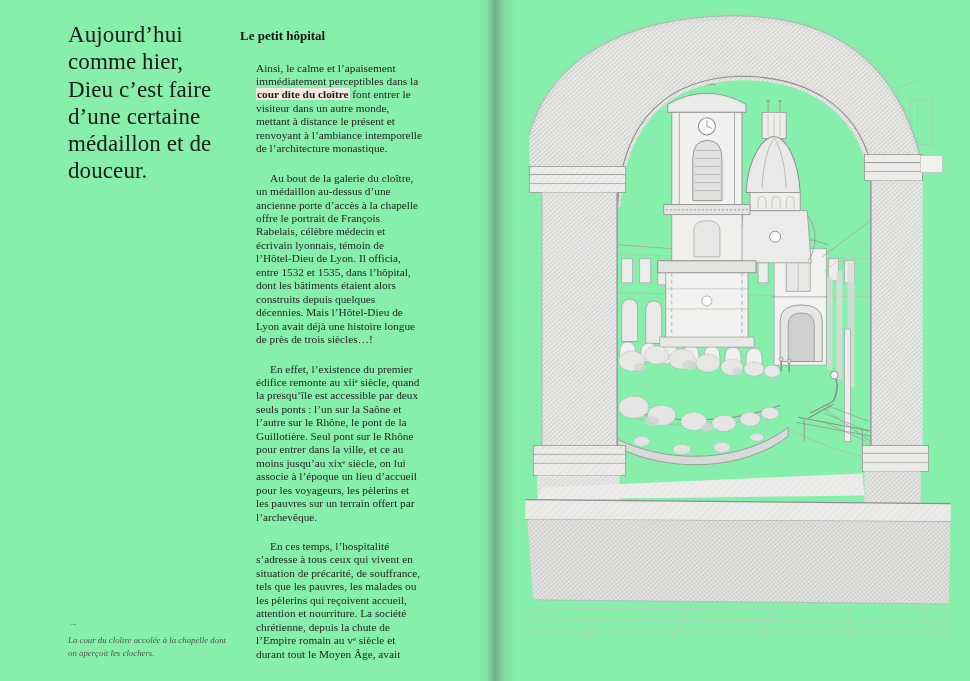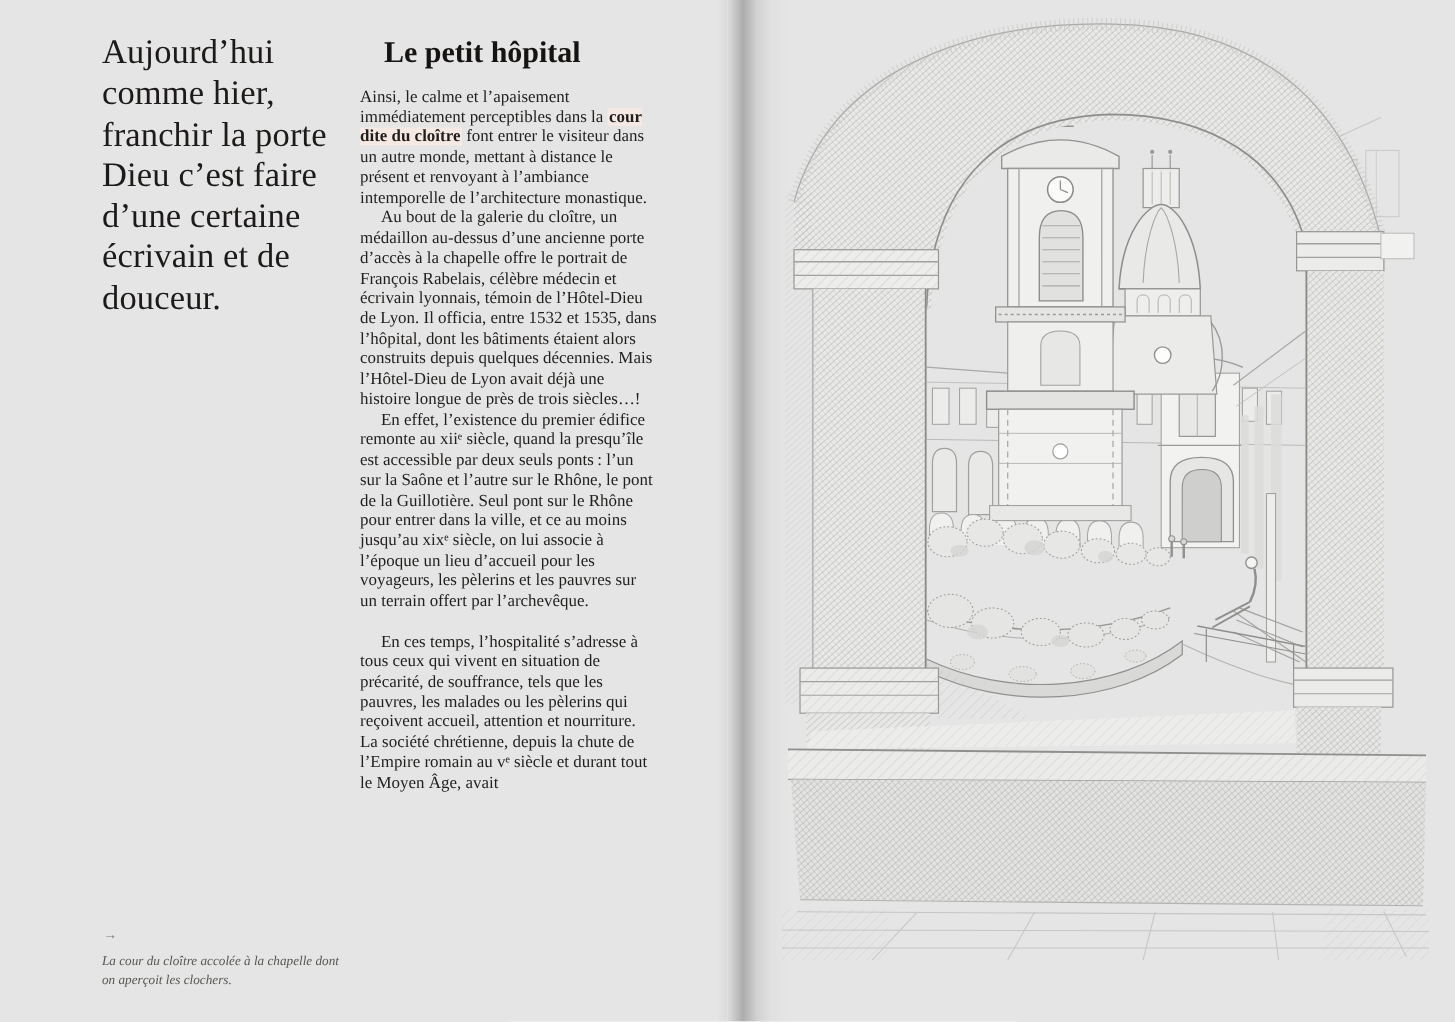--- a/index.html
+++ b/index.html
@@ -1,66 +1,65 @@
 <!DOCTYPE html>
 <html><head>
 <meta charset="utf-8">
 <style>
   html,body{margin:0;padding:0;}
   body{
     width:970px;height:681px;position:relative;overflow:hidden;
     background:#ffffff;
     font-family:"Liberation Serif","DejaVu Serif",serif;
   }
-  .page{position:absolute;top:0;bottom:0;background:#e5e5e5;}
+  .page{position:absolute;top:0;bottom:0;background:#86efac;}
   .page-left{left:0;width:485px;}
   .page-right{left:485px;right:0;}
   .gutter{
     position:absolute;left:478px;top:0;bottom:0;width:48px;pointer-events:none;z-index:5;
     background:linear-gradient(90deg,
       rgba(90,90,90,0) 0%,
       rgba(90,90,90,0.10) 18%,
       rgba(70,70,70,0.36) 36%,
       rgba(90,90,90,0.14) 55%,
       rgba(120,120,120,0.04) 75%,
       rgba(120,120,120,0) 100%);
   }
   .pull-quote{
     position:absolute;left:68px;top:21px;width:160px;
     font-size:23px;line-height:27.3px;color:#1d1b19;letter-spacing:0.1px;
   }
   .pq-line{display:block;white-space:nowrap;}
   .article{position:absolute;left:240px;top:26px;width:198px;color:#211f1d;}
   .article h2{
-    margin:0 0 13px 16px;font-size:20px;line-height:19.5px;font-weight:700;color:#161412;
+    margin:0 0 13px 0;font-size:13px;line-height:19.5px;font-weight:700;color:#161412;
   }
   .article h2 span{display:block;}
-  .article p{margin:0;font-size:11.3px;line-height:13.45px;}
+  .article p{margin:16px;font-size:11.3px;line-height:13.45px;}
   .article p.indent{text-indent:14px;}
   .article p.spaced{margin-top:13.4px;}
   .hl{font-weight:700;background:#f6e9e4;padding:0 1px;}
   .caption{
     position:absolute;left:68px;top:617px;width:165px;
     font-size:8.8px;font-style:italic;line-height:1.5;color:#56544f;
   }
   .caption .arrow{display:block;font-style:normal;font-size:9px;color:#7a7875;margin:0 0 3px 1px;}
   .drawing-wrap{position:absolute;left:521px;top:8px;width:432px;height:632px;}
   svg{display:block;}
 </style>
 </head>
 <body>
 
 <div class="page page-left">
   <div class="pull-quote">
     <span class="pq-line">Aujourd’hui</span>
     <span class="pq-line">comme hier,</span>
-    <span class="pq-line">franchir la porte</span>
     <span class="pq-line">Dieu c’est faire</span>
     <span class="pq-line">d’une certaine</span>
-    <span class="pq-line">écrivain et de</span>
+    <span class="pq-line">médaillon et de</span>
     <span class="pq-line">douceur.</span>
   </div>
 
   <div class="article">
     <h2>
       <span>Le petit hôpital</span>
     </h2>
     <p><span>Ainsi, le calme et l’apaisement immédiatement perceptibles dans la </span><span class="hl">cour dite du cloître</span><span> font entrer le visiteur dans un autre monde, mettant à distance le présent et renvoyant à l’ambiance intemporelle de l’architecture monastique.</span></p>
     <p class="indent">Au bout de la galerie du cloître, un médaillon au-dessus d’une ancienne porte d’accès à la chapelle offre le portrait de François Rabelais, célèbre médecin et écrivain lyonnais, témoin de l’Hôtel-Dieu de Lyon. Il officia, entre 1532 et 1535, dans l’hôpital, dont les bâtiments étaient alors construits depuis quelques décennies. Mais l’Hôtel-Dieu de Lyon avait déjà une histoire longue de près de trois siècles…!</p>
     <p class="indent">En effet, l’existence du premier édifice remonte au xiiᵉ siècle, quand la presqu’île est accessible par deux seuls ponts : l’un sur la Saône et l’autre sur le Rhône, le pont de la Guillotière. Seul pont sur le Rhône pour entrer dans la ville, et ce au moins jusqu’au xixᵉ siècle, on lui associe à l’époque un lieu d’accueil pour les voyageurs, les pèlerins et les pauvres sur un terrain offert par l’archevêque.</p>

